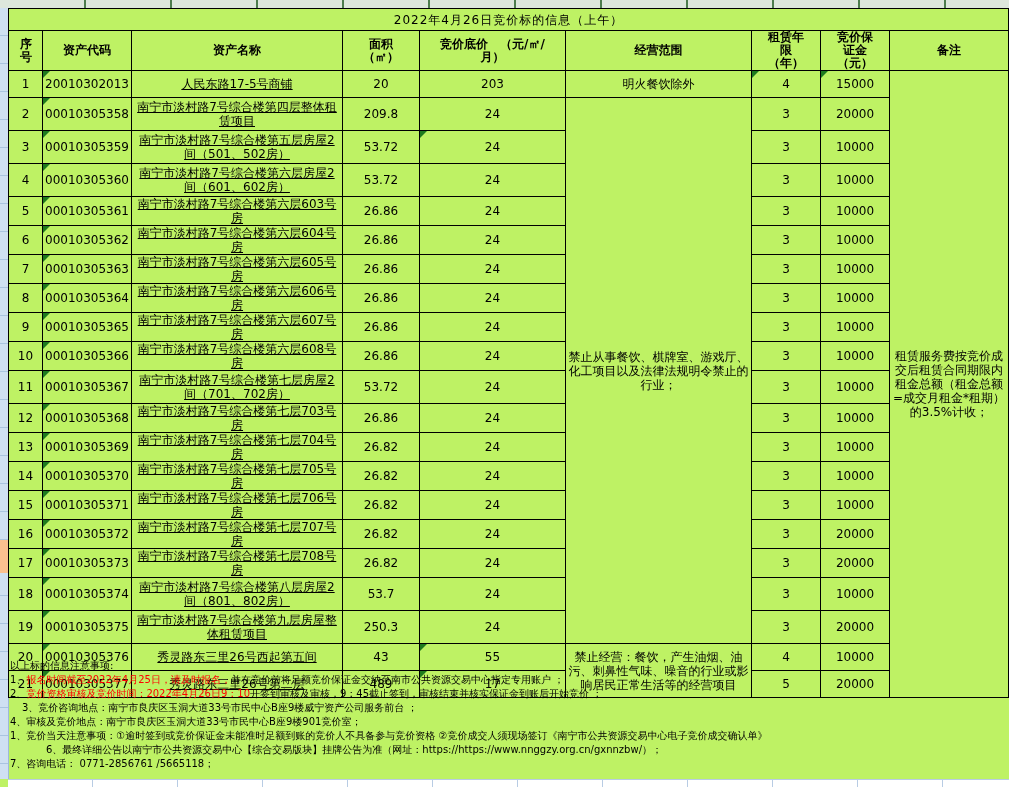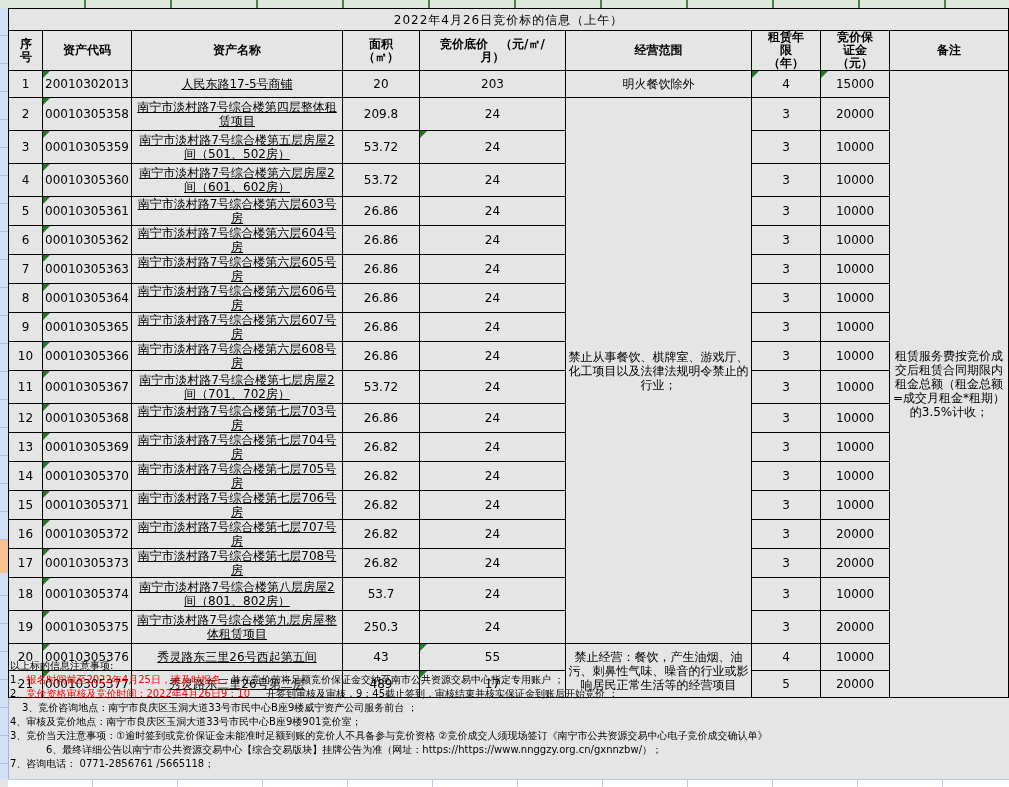--- a/index.html
+++ b/index.html
@@ -1,16 +1,16 @@
 <!DOCTYPE html>
 <html><head>
 <meta charset="utf-8">
 <style>
   html,body{margin:0;padding:0;background:#fff;}
-  .screen{position:relative;width:1009px;height:787px;background:#e5e5e5;overflow:hidden;
+  .screen{position:relative;width:1009px;height:787px;background:#bef264;overflow:hidden;
           font-family:"DejaVu Sans","Liberation Sans",sans-serif;color:#000;}
   
   .top-strip{position:absolute;left:0;top:0;width:1009px;height:8px;background:#dde7dc;
              border-bottom:1px solid #8fae8f;
              background-image:repeating-linear-gradient(90deg,transparent 0 84px,#4d7d4d 84px 86px);}
   
   .left-strip{position:absolute;left:0;top:8px;width:8px;height:771px;background:#cfe0f2;
               border-right:1px solid #9fb9d8;
               background-image:repeating-linear-gradient(180deg,transparent 0 27px,#aac4e0 27px 28px);}
   .left-strip .hl{position:absolute;left:0;top:532px;width:8px;height:33px;background:#fac08f;}
@@ -285,20 +285,20 @@
           <td class="tri">17</td>
           <td>5</td>
           <td>20000</td>
         </tr>
       </tbody>
   </table>
 
   <div class="notes" id="notes">
     <div>以上标的信息注意事项:</div>
   <div><span style="color: rgb(0, 0, 0);">1、</span><span style="color: rgb(255, 0, 0);">报名时间截至2022年4月25日，请及时报名，</span><span style="color: rgb(0, 0, 0);">并在竞价前将足额竞价保证金交纳至南市公共资源交易中心指定专用账户 ；</span></div>
-      <div><span style="color: rgb(0, 0, 0);">2、</span><span style="color: rgb(255, 0, 0);">竞价资格审核及竞价时间：2022年4月26日9：10</span><span style="color: rgb(0, 0, 0); padding-left: 16px;">开签到审核及审核，9：45截止签到，审核结束并核实保证金到账后开始竞价 ；</span></div>
+      <div><span style="color: rgb(0, 0, 0);">2、</span><span style="color: rgb(255, 0, 0);">竞价资格审核及竞价时间：2022年4月26日9：10</span><span style="color: rgb(0, 0, 0);">开签到审核及审核，9：45截止签到，审核结束并核实保证金到账后开始竞价 ；</span></div>
       <div><span style="color: rgb(0, 0, 0); margin-left: 12px;">3、竞价咨询地点：南宁市良庆区玉洞大道33号市民中心B座9楼威宁资产公司服务前台 ；</span></div>
       <div><span style="color: rgb(0, 0, 0);">4、审核及竞价地点：南宁市良庆区玉洞大道33号市民中心B座9楼901竞价室；</span></div>
-      <div><span style="color: rgb(0, 0, 0);">3、竞价当天注意事项：①逾时签到或竞价保证金未能准时足额到账的竞价人不具备参与竞价资格 ②竞价成交人须现场签订《南宁市公共资源交易中心电子竞价成交确认单》</span></div>
+      <div><span style="color: rgb(0, 0, 0);">1、竞价当天注意事项：①逾时签到或竞价保证金未能准时足额到账的竞价人不具备参与竞价资格 ②竞价成交人须现场签订《南宁市公共资源交易中心电子竞价成交确认单》</span></div>
       <div><span style="color: rgb(0, 0, 0); padding-left: 36px;">6、最终详细公告以南宁市公共资源交易中心【综合交易版块】挂牌公告为准（网址：https://https://www.nnggzy.org.cn/gxnnzbw/）；</span></div>
       <div><span style="color: rgb(0, 0, 0); text-align: center;">7、咨询电话：  0771-2856761 /5665118；</span></div>
     </div>
 </div>
 
 </body></html>

